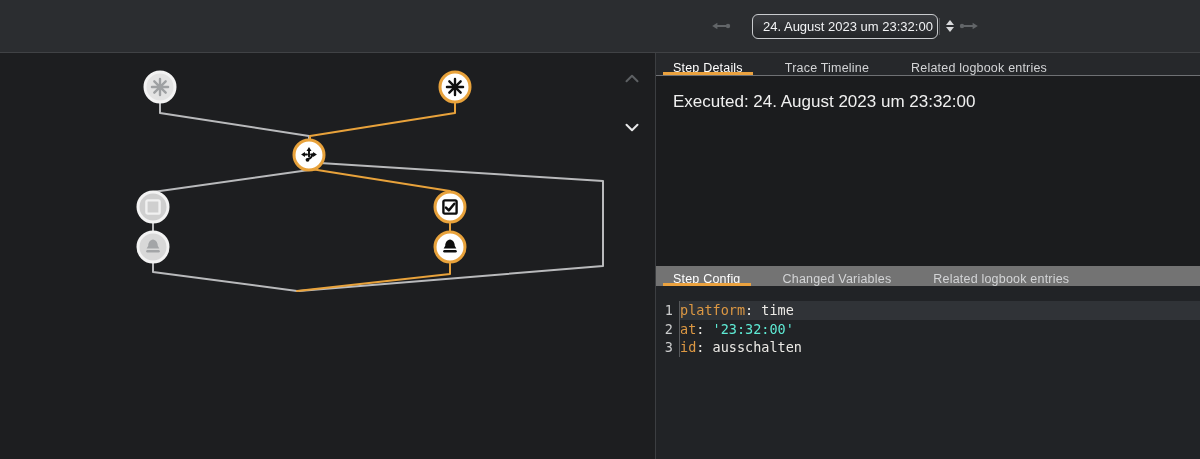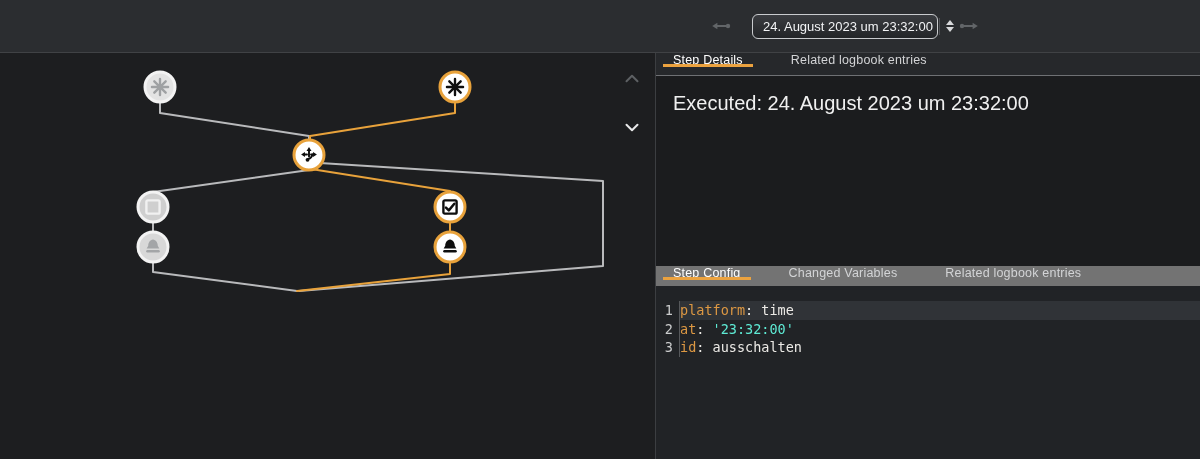--- a/index.html
+++ b/index.html
@@ -31,32 +31,32 @@
   .graph-panel { width:656px; flex:0 0 656px; background:#1d1e20;
                  border-right:1px solid #3c3e41; position:relative; }
   .right-panel { flex:1; display:flex; flex-direction:column; background:#1b1c1e; }
 
   .chev-btn { position:absolute; left:621px; width:22px; height:22px; background:none;
               border:none; cursor:pointer; padding:0; }
   .chev-btn.up   { top:15px;  color:#5d6063; }
   .chev-btn.down { top:63px;  color:#e8e9ea; }
 
   
-  .tabbar { display:flex; align-items:flex-start; padding-left:7px; gap:28px; }
+  .tabbar { display:flex; align-items:flex-end; padding-left:7px; gap:22px; }
   .tabbar.top    { height:23px; flex:0 0 23px; background:#26282b; border-bottom:1px solid #6f7174; }
   .tabbar.bottom { height:20px; flex:0 0 20px; background:#737373; }
   .tab { background:none; border:none; color:#d3d4d6; font-size:12.5px; letter-spacing:.2px;
          font-family:"Liberation Sans", sans-serif; padding:0 10px; cursor:pointer;
          display:flex; align-items:center; position:relative; white-space:nowrap; }
   .tab.active { color:#ffffff; }
   .tab.active::after { content:""; position:absolute; left:0; right:0; bottom:0; height:3px;
                        background:#eba23f; }
 
   .details-content { flex:1; padding:16px 17px; }
-  .executed-line { color:#f0f0f0; font-size:20px; }
+  .executed-line { color:#f0f0f0; font-size:17px; }
 
   
   .editor { flex:1; background:#212326; padding-top:15px; overflow:hidden;
             font-family:"DejaVu Sans Mono", monospace; font-size:13.5px; line-height:18.5px;
             cursor:text; }
   .code-row { display:flex; }
   .code-row.active { background:#303337; }
   .ln { flex:0 0 24px; text-align:right; padding-right:6px; color:#cbcccd;
         background:#212326; border-right:1px solid #56585b; user-select:none; }
   .code-text { flex:1; white-space:pre; color:#eceae6; }
@@ -174,20 +174,21 @@
       <button class="chev-btn down">
         <svg width="22" height="22" viewBox="0 0 24 24">
           <path d="M6 9.5l6 6 6-6" fill="none" stroke="currentColor" stroke-width="2.2" stroke-linecap="round" stroke-linejoin="round"></path>
         </svg>
       </button>
     </section>
 
     <section class="right-panel">
       <nav class="tabbar top" id="details-tabs">
           <button class="tab active">Step Details</button>
+          <button class="tab">Trace Timeline</button>
           <button class="tab">Related logbook entries</button>
         </nav>
       <div class="details-content">
         <p class="executed-line">Executed: 24. August 2023 um 23:32:00</p>
       </div>
       <nav class="tabbar bottom" id="config-tabs">
           <button class="tab active">Step Config</button>
           <button class="tab">Changed Variables</button>
           <button class="tab">Related logbook entries</button>
         </nav>

